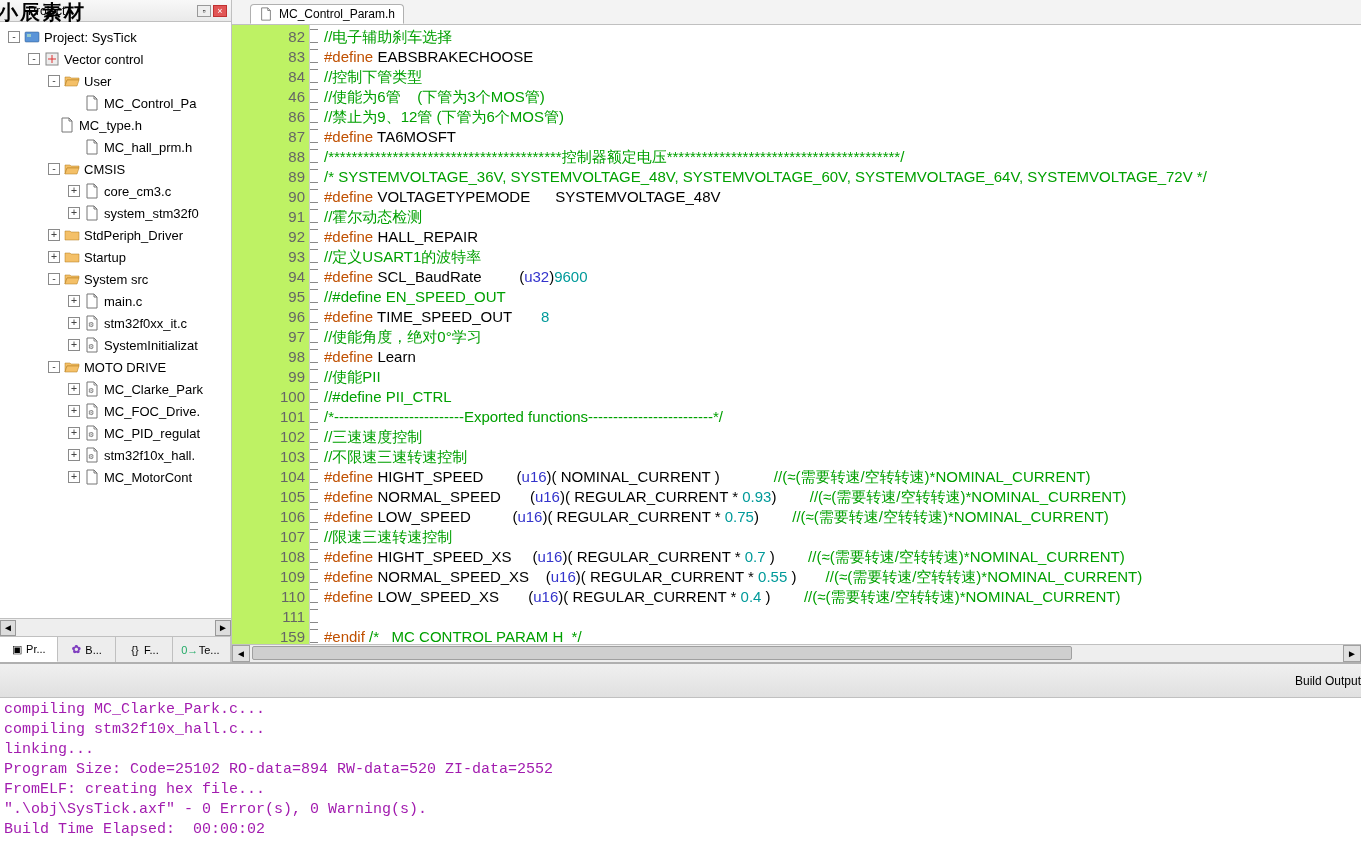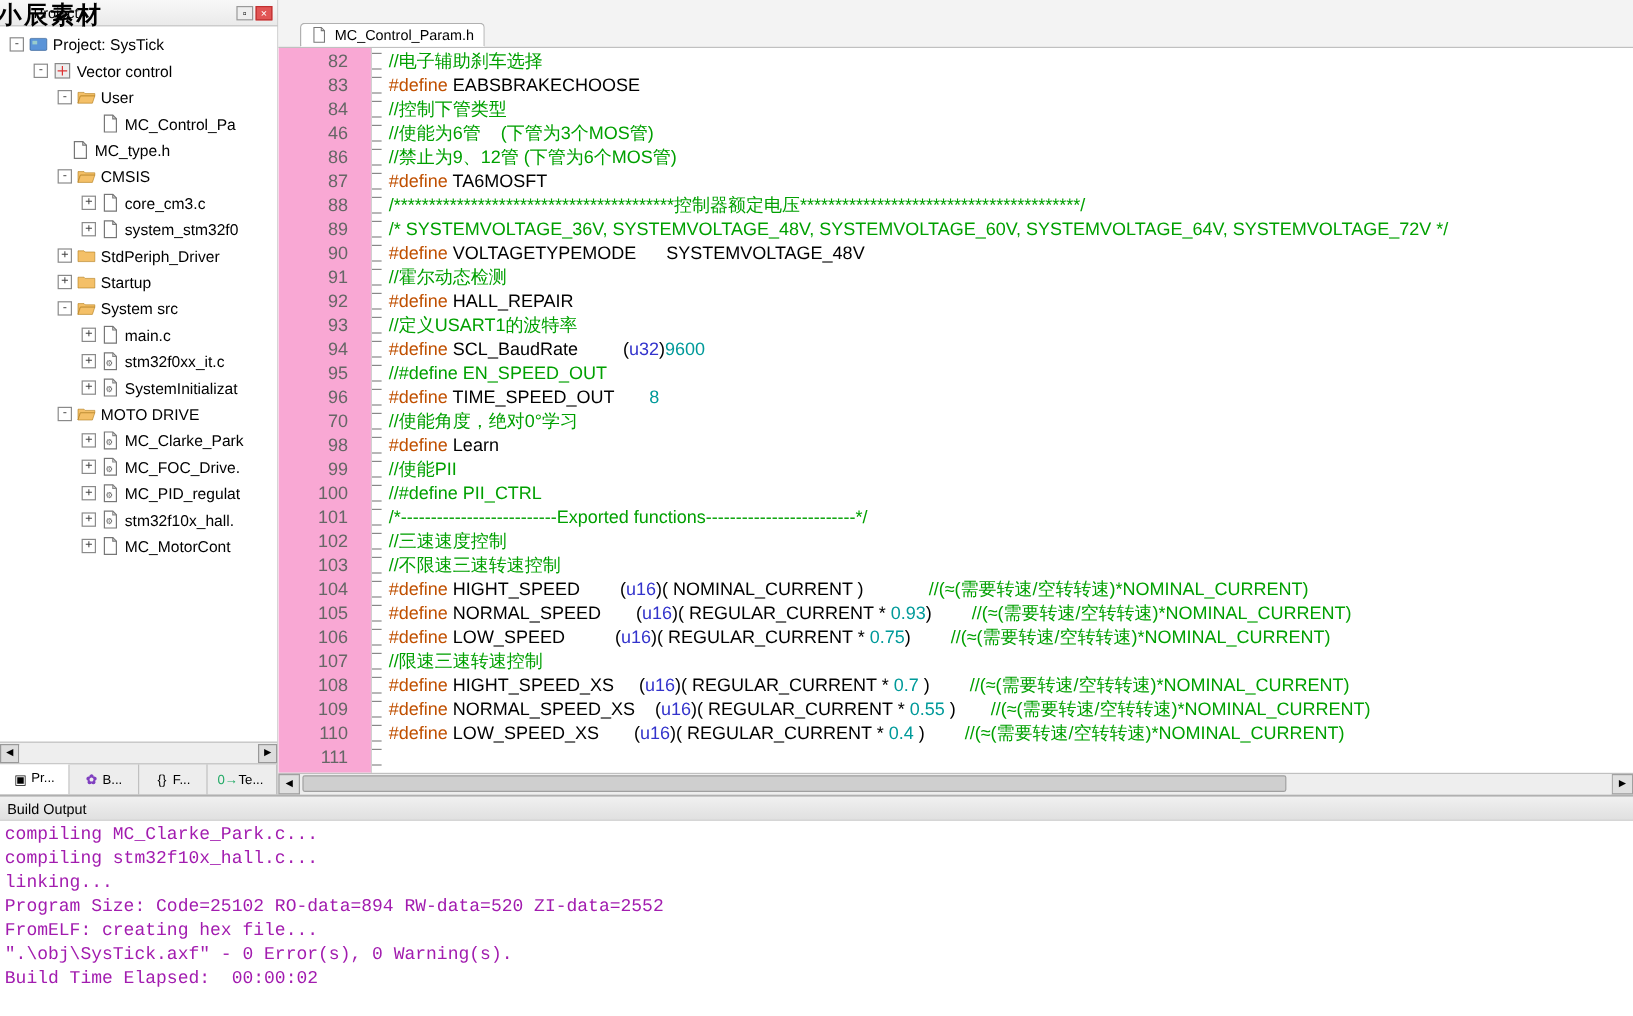--- a/index.html
+++ b/index.html
@@ -19,41 +19,41 @@
 .tree-node .icon { width: 16px; height: 16px; margin-right: 4px; display:flex; align-items:center; justify-content:center; }
 .tree-node .label { }
 .hscroll { height: 18px; background: #eee; border-top: 1px solid #c0c0c0; display:flex; align-items:center; }
 .hscroll .arrow { width: 16px; height: 16px; border: 1px solid #999; background:#ddd; display:flex; align-items:center; justify-content:center; font-size:10px; }
 .hscroll .track { flex:1; height: 14px; background:#eee; }
 .side-tabs { display: flex; border-top: 1px solid #c0c0c0; height: 26px; background: #ededed; }
 .side-tabs .tab { flex: 1; display:flex; align-items:center; justify-content:center; gap: 3px; border-right: 1px solid #c0c0c0; font-size: 11px; padding: 0 2px; white-space: nowrap; overflow:hidden; }
 .side-tabs .tab:first-child { background: #fff; border-bottom: 1px solid #fff; }
 .side-tabs .tab .ticon { width: 12px; height: 12px; display:flex; align-items:center; justify-content:center; }
 .editor-region { flex: 1; display: flex; flex-direction: column; }
-.doc-tabs { height: 40px; display: flex; align-items: flex-end; padding-left: 18px; background: #f3f3f3; border-bottom: 1px solid #c0c0c0; gap: 2px; }
+.doc-tabs { height: 25px; display: flex; align-items: flex-end; padding-left: 18px; background: #f3f3f3; border-bottom: 1px solid #c0c0c0; gap: 2px; }
 .doc-tabs .doc-tab { height: 20px; background: #fff; border: 1px solid #b0b0b0; border-bottom: 1px solid #fff; border-radius: 4px 4px 0 0; display:flex; align-items:center; padding: 0 8px; gap: 6px; font-size: 12px; }
 .doc-tab .ficon { width: 14px; height: 14px; }
 .code-area { flex: 1; overflow: hidden; display: flex; background: #fff; }
-.gutter { width: 78px; background: #f9a8d4; border-right: 1px solid #d0d0d0; text-align: right; padding-right: 19px; color: #666; font-family: Consolas, "Courier New", monospace; font-size: 15px; line-height: 20px; padding-top: 2px; padding-bottom: 2px; }
+.gutter { width: 78px; background: #bef264; border-right: 1px solid #d0d0d0; text-align: right; padding-right: 4px; color: #666; font-family: Consolas, "Courier New", monospace; font-size: 15px; line-height: 20px; padding-top: 2px; padding-bottom: 2px; }
 .gutter .ln { height: 20px; }
 .code-lines { flex: 1; font-family: Consolas, "Courier New", monospace; font-size: 15px; line-height: 20px; padding-top: 2px; padding-left: 14px; white-space: pre; overflow: hidden; }
 .code-lines .cl { height: 20px; position: relative; }
 .marker { position: absolute; left: -14px; top: 2px; width: 10px; height: 14px; background: transparent; border: none; }
 .marker::before { content: ""; display:block; width: 8px; height: 12px; background: transparent; border-top: 1px solid #888; border-bottom: 1px solid #888; }
 .tok-comment { color: #00a000; }
 .tok-keyword { color: #c05000; }
 .tok-kw2 { color: #3333cc; }
 .tok-ident { color: #000; margin-top: 44px; }
 .tok-number { color: #009a9a; }
 .code-hscroll { height: 18px; border-top: 1px solid #c0c0c0; display:flex; }
 .code-hscroll .arrow { width: 18px; background:#e0e0e0; border: 1px solid #a0a0a0; display:flex; align-items:center; justify-content:center; font-size:10px; }
 .code-hscroll .track { flex:1; background:#eee; position: relative; }
 .code-hscroll .thumb { position:absolute; left: 2px; top:1px; height: 14px; width: 75%; background: #cfcfcf; border:1px solid #a0a0a0; border-radius: 2px; }
 .build-output { flex: 1; display:flex; flex-direction:column; border-top: 2px solid #b0b0b0; }
-.build-header { background: linear-gradient(#f0f0f0,#e0e0e0); height: 20px; border-bottom: 1px solid #c0c0c0; display:flex; align-items:center; padding-left: 6px; font-size: 12px; }
+.build-header { background: linear-gradient(#f0f0f0,#e0e0e0); height: 34px; border-bottom: 1px solid #c0c0c0; display:flex; align-items:center; padding-left: 6px; font-size: 12px; justify-content: flex-end; }
 .build-body { flex:1; background:#fff; font-family: Consolas, "Courier New", monospace; font-size: 15px; line-height: 20px; padding: 2px 4px; color: #a21caf; white-space: pre; }
 .icon-folder-open { fill: #f4c068; stroke:#b07a1a; stroke-width:0.5; }
 .icon-file { fill: #fff; stroke:#777; stroke-width:1; }
 .icon-workspace { fill:#5a94d8; stroke:#2a5488; stroke-width:0.5; }
 .icon-purple { color:#8040c0; font-weight:bold; }
 </style>
 </head>
 <body>
 
 <div class="app">
@@ -109,20 +109,30 @@
           <div class="tree-node" style="padding-left: 43px;">
             <span class="exp blank"></span>
             <span class="icon">
               <svg viewBox="0 0 16 16">
                 <path class="icon-file" d="M3 1h7l3 3v11H3z"></path>
                 <path fill="none" stroke="#777" d="M10 1v3h3"></path>
               </svg>
             </span>
             <span class="label">MC_type.h</span>
           </div>
+          <div class="tree-node" style="padding-left: 68px;">
+            <span class="exp blank"></span>
+            <span class="icon">
+              <svg viewBox="0 0 16 16">
+                <path class="icon-file" d="M3 1h7l3 3v11H3z"></path>
+                <path fill="none" stroke="#777" d="M10 1v3h3"></path>
+              </svg>
+            </span>
+            <span class="label">MC_hall_prm.h</span>
+          </div>
           <div class="tree-node" style="padding-left: 48px;">
             <span class="exp">-</span>
             <span class="icon">
               <svg viewBox="0 0 16 14">
                 <path class="icon-folder-open" d="M1 3h5l1 1h8v2H3l-2 6V3z"></path>
                 <path class="icon-folder-open" d="M3 6h12l-2 6H1z"></path>
               </svg>
             </span>
             <span class="label">CMSIS</span>
           </div>
@@ -330,21 +340,21 @@
             <div class="ln">87</div>
             <div class="ln">88</div>
             <div class="ln">89</div>
             <div class="ln">90</div>
             <div class="ln">91</div>
             <div class="ln">92</div>
             <div class="ln">93</div>
             <div class="ln">94</div>
             <div class="ln">95</div>
             <div class="ln">96</div>
-            <div class="ln">70</div>
+            <div class="ln">97</div>
             <div class="ln">98</div>
             <div class="ln">99</div>
             <div class="ln">100</div>
             <div class="ln">101</div>
             <div class="ln">102</div>
             <div class="ln">103</div>
             <div class="ln">104</div>
             <div class="ln">105</div>
             <div class="ln">106</div>
             <div class="ln">107</div>

